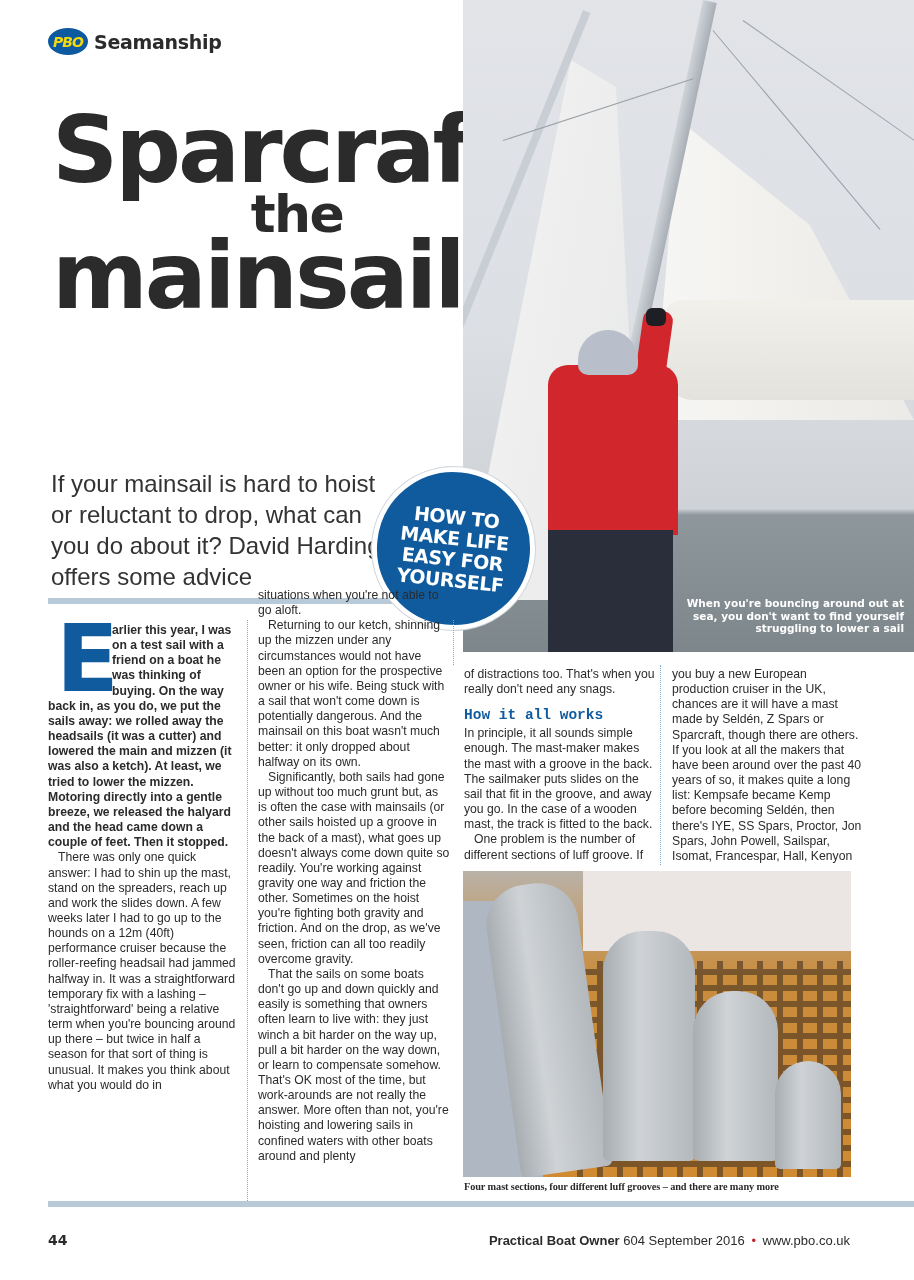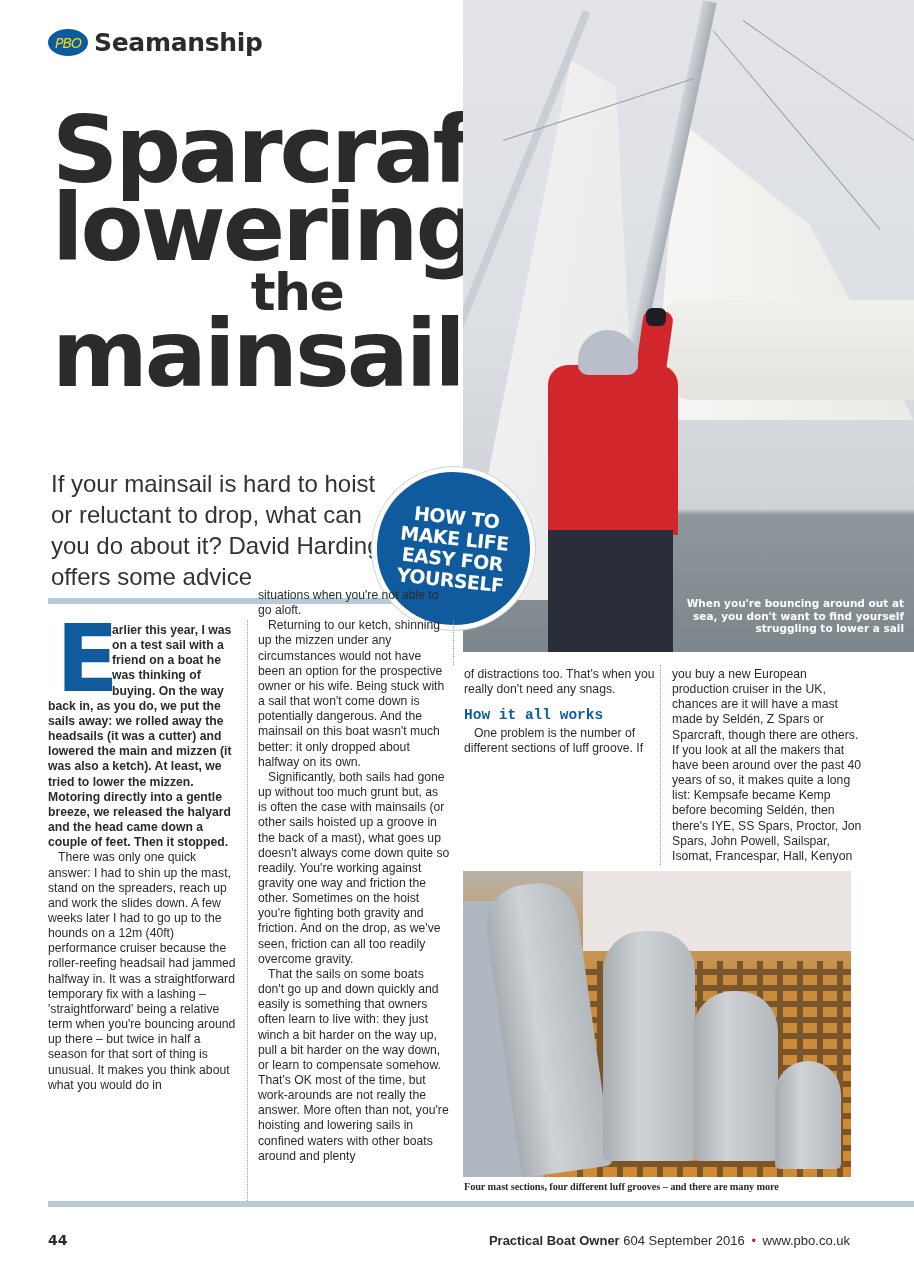--- a/index.html
+++ b/index.html
@@ -2,22 +2,22 @@
 <html><head>
 <meta charset="utf-8">
 <style>
   * { margin:0; padding:0; box-sizing:border-box; }
   html, body { width:914px; height:1280px; background:#ffffff; overflow:hidden; }
   body { position:relative; font-family:"Liberation Sans", sans-serif; color:#2b2b2b; }
 
   
   .section-label { position:absolute; left:48px; top:28px; display:flex; align-items:center; gap:6px; }
   .pbo-logo { width:40px; height:27px; border-radius:50%; background:#0d5aa0; border:2px solid #0d5aa0; display:flex; align-items:center; justify-content:center; position:relative; }
-  .pbo-logo span { font-family:"DejaVu Sans", sans-serif; font-weight:normal; font-size:14px; color:#f5d90a; letter-spacing:-1px; font-style:italic; }
-  .section-name { font-family:"DejaVu Sans", sans-serif; font-weight:bold; font-size:25px; color:#2b2b2b; letter-spacing:-0.3px; }
+  .pbo-logo span { font-family:"DejaVu Sans", sans-serif; font-weight:bold; font-size:14px; color:#f5d90a; letter-spacing:-1px; font-style:italic; }
+  .section-name { font-family:"DejaVu Sans", sans-serif; font-weight:bold; font-size:19px; color:#2b2b2b; letter-spacing:-0.3px; }
 
   
   .headline { position:absolute; left:52px; top:112px; width:400px; font-family:"DejaVu Sans", sans-serif; font-weight:bold; color:#2b2b2b; text-align:center; letter-spacing:-3px; }
   .headline .big { display:block; font-size:92px; line-height:78px; }
   .headline .small { display:block; font-size:52px; line-height:48px; letter-spacing:-1.5px; }
   .h1 { text-align:left; }
   .h2 { padding-left:80px; }
   .h4 { padding-left:90px; }
 
   
@@ -90,21 +90,20 @@
 
 <div class="section-label">
   <div class="pbo-logo">
     <span>PBO</span>
   </div>
   <span class="section-name">Seamanship</span>
 </div>
 
 <h1 class="headline">
   <span class="big h1">Sparcraft</span>
-  <span class="big h3">lowering</span>
   <span class="small h4">the</span>
   <span class="big h5">mainsail</span>
 </h1>
 
 <p class="standfirst">If your mainsail is hard to hoist or reluctant to drop, what can you do about it? David Harding offers some advice</p>
 
 <div class="rule rule-top"></div>
 
 <div class="hero">
   <div class="sail1"></div>
@@ -147,20 +146,21 @@
 <div class="col col2">
   <p>situations when you're not able to go aloft.</p>
   <p class="indent">Returning to our ketch, shinning up the mizzen under any circumstances would not have been an option for the prospective owner or his wife. Being stuck with a sail that won't come down is potentially dangerous. And the mainsail on this boat wasn't much better: it only dropped about halfway on its own.</p>
   <p class="indent">Significantly, both sails had gone up without too much grunt but, as is often the case with mainsails (or other sails hoisted up a groove in the back of a mast), what goes up doesn't always come down quite so readily. You're working against gravity one way and friction the other. Sometimes on the hoist you're fighting both gravity and friction. And on the drop, as we've seen, friction can all too readily overcome gravity.</p>
   <p class="indent">That the sails on some boats don't go up and down quickly and easily is something that owners often learn to live with: they just winch a bit harder on the way up, pull a bit harder on the way down, or learn to compensate somehow. That's OK most of the time, but work-arounds are not really the answer. More often than not, you're hoisting and lowering sails in confined waters with other boats around and plenty</p>
 </div>
 
 <div class="col col3">
   <p>of distractions too. That's when you really don't need any snags.</p>
   <h2 class="subhead">How it all works</h2>
+  <p>In principle, it all sounds simple enough. The mast-maker makes the mast with a groove in the back. The sailmaker puts slides on the sail that fit in the groove, and away you go. In the case of a wooden mast, the track is fitted to the back.</p>
   <p class="indent">One problem is the number of different sections of luff groove. If</p>
 </div>
 
 <div class="col col4">
   <p>you buy a new European production cruiser in the UK, chances are it will have a mast made by Seldén, Z Spars or Sparcraft, though there are others. If you look at all the makers that have been around over the past 40 years of so, it makes quite a long list: Kempsafe became Kemp before becoming Seldén, then there's IYE, SS Spars, Proctor, Jon Spars, John Powell, Sailspar, Isomat, Francespar, Hall, Kenyon</p>
 </div>
 
 <div class="photo2">
   <div class="posters"></div>
   <div class="grate"></div>

